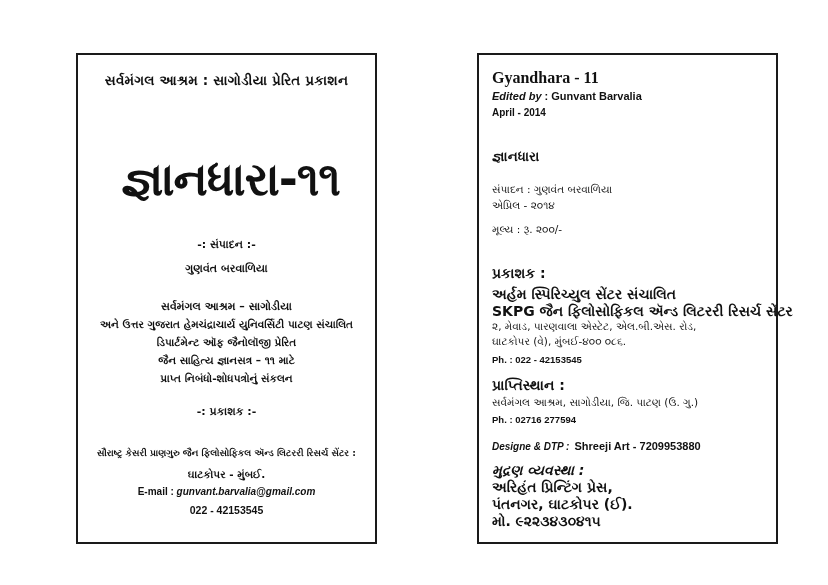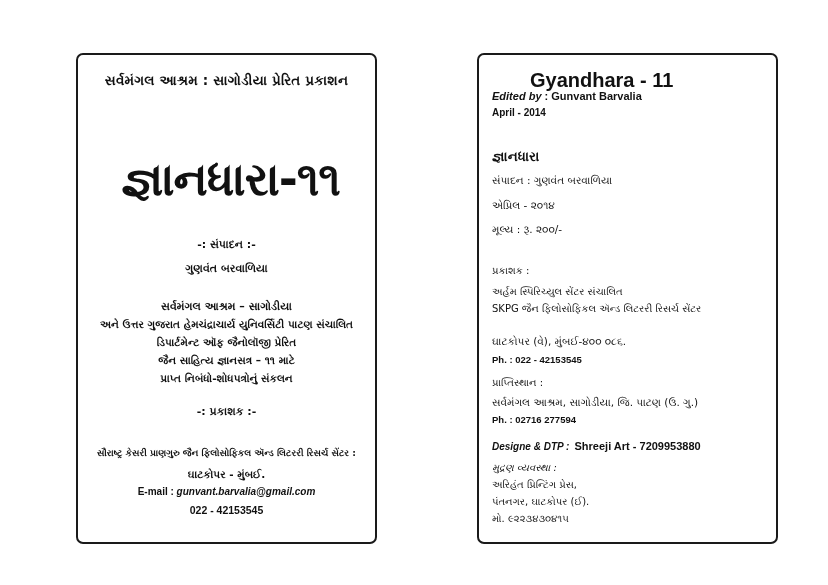--- a/index.html
+++ b/index.html
@@ -2,40 +2,40 @@
 <html><head>
 <meta charset="utf-8">
 <style>
   html, body { margin:0; padding:0; }
   body {
     width:828px; height:585px; background:#ffffff; position:relative; overflow:hidden;
     font-family:"DejaVu Sans", "Liberation Sans", sans-serif; color:#111;
   }
   .panel {
     position:absolute; top:53px; height:491px; box-sizing:border-box;
-    border:2px solid #1a1a1a; border-radius:7px; background:#fff;
+    border:2px solid #1a1a1a; border-radius:0; background:#fff;
   }
   #left-panel { left:76px; width:301px; }
   #right-panel { left:477px; width:301px; }
 
   
   .l-header { position:absolute; top:17px; left:0; right:0; text-align:center; font-weight:bold; font-size:13.5px; letter-spacing:0.2px; }
   .l-title { position:absolute; top:98px; left:8px; right:0; text-align:center; font-weight:bold; font-size:46px; line-height:52px; letter-spacing:-1px; }
   .l-center { position:absolute; left:0; right:0; text-align:center; font-weight:bold; }
   .l-sm { font-size:10.5px; }
   .l-md { font-size:11px; }
 
   
   .r-line { position:absolute; left:13px; white-space:nowrap; }
-  .r-eng-title { font-family:Liberation Sans, sans-serif; font-weight:bold; font-size:20px;margin-left:38px; }
+  .r-eng-title { font-family:Liberation Serif, serif; font-weight:bold; font-size:16px; }
   .r-eng { font-family:"Liberation Sans", sans-serif; font-weight:bold; font-size:11px; }
   .r-eng i { font-weight:bold; }
   .r-guj-title { font-weight:bold; font-size:13.5px; }
   .r-guj { font-size:10.5px; }
-  .r-guj-b { font-size:10px; font-weight:normal; }
+  .r-guj-b { font-size:14px; font-weight:bold; }
   .r-ph { font-family:"Liberation Sans", sans-serif; font-size:9.5px; font-weight:bold; }
   .r-label-it { font-family:"Liberation Sans", sans-serif; font-style:italic; font-weight:bold; font-size:10px; }
   .r-val { font-family:"Liberation Sans", sans-serif; font-weight:bold; font-size:11px; }
 </style>
 </head>
 <body>
 
 <div class="panel" id="left-panel">
   <div class="l-header">સર્વમંગલ આશ્રમ : સાગોડીયા પ્રેરિત પ્રકાશન</div>
   <div class="l-title">જ્ઞાનધારા-૧૧</div>
@@ -61,27 +61,28 @@
 </div>
 
 <div class="panel" id="right-panel">
   <div class="r-line r-eng-title" style="top:14px;">Gyandhara - 11</div>
   <div class="r-line r-eng" style="top:35px;">
     <i>Edited by</i><span> : </span><span>Gunvant Barvalia</span>
   </div>
   <div class="r-line r-eng" style="top:52px; font-size:10px;">April -  2014</div>
 
   <div class="r-line r-guj-title" style="top:93px;">જ્ઞાનધારા</div>
-  <div class="r-line r-guj" style="top:119px;">સંપાદન : ગુણવંત બરવાળિયા</div>
+  <div class="r-line r-guj" style="top:128px;">સંપાદન : ગુણવંત બરવાળિયા</div>
   <div class="r-line r-guj" style="top:144px;">એપ્રિલ - ૨૦૧૪</div>
   <div class="r-line r-guj" style="top:168px;">મૂલ્ય : રૂ. ૨૦૦/-</div>
 
   <div class="r-line r-guj-b" style="top:210px;">પ્રકાશક :</div>
   <div class="r-line r-guj-b" style="top:231px;">અર્હમ સ્પિરિચ્યુલ સેંટર સંચાલિત</div>
   <div class="r-line r-guj-b" style="top:248px;">SKPG જૈન ફિલોસોફિકલ ઍન્ડ લિટરરી રિસર્ચ સેંટર</div>
+  <div class="r-line r-guj" style="top:265px;">૨, મેવાડ, પારણવાલા એસ્ટેટ, એલ.બી.એસ. રોડ,</div>
   <div class="r-line r-guj" style="top:280px;">ઘાટકોપર (વે), મુંબઈ-૪૦૦ ૦૮૬.</div>
   <div class="r-line r-ph" style="top:299px;">Ph. : 022 - 42153545</div>
 
   <div class="r-line r-guj-b" style="top:322px;">પ્રાપ્તિસ્થાન :</div>
   <div class="r-line r-guj" style="top:341px;">સર્વમંગલ આશ્રમ, સાગોડીયા, જિ. પાટણ (ઉ. ગુ.)</div>
   <div class="r-line r-ph" style="top:359px;">Ph. : 02716 277594</div>
 
   <div class="r-line" style="top:380px;">
     <span class="r-label-it">Designe &amp; DTP :</span>
     <span class="r-val">Shreeji Art - 7209953880</span>

